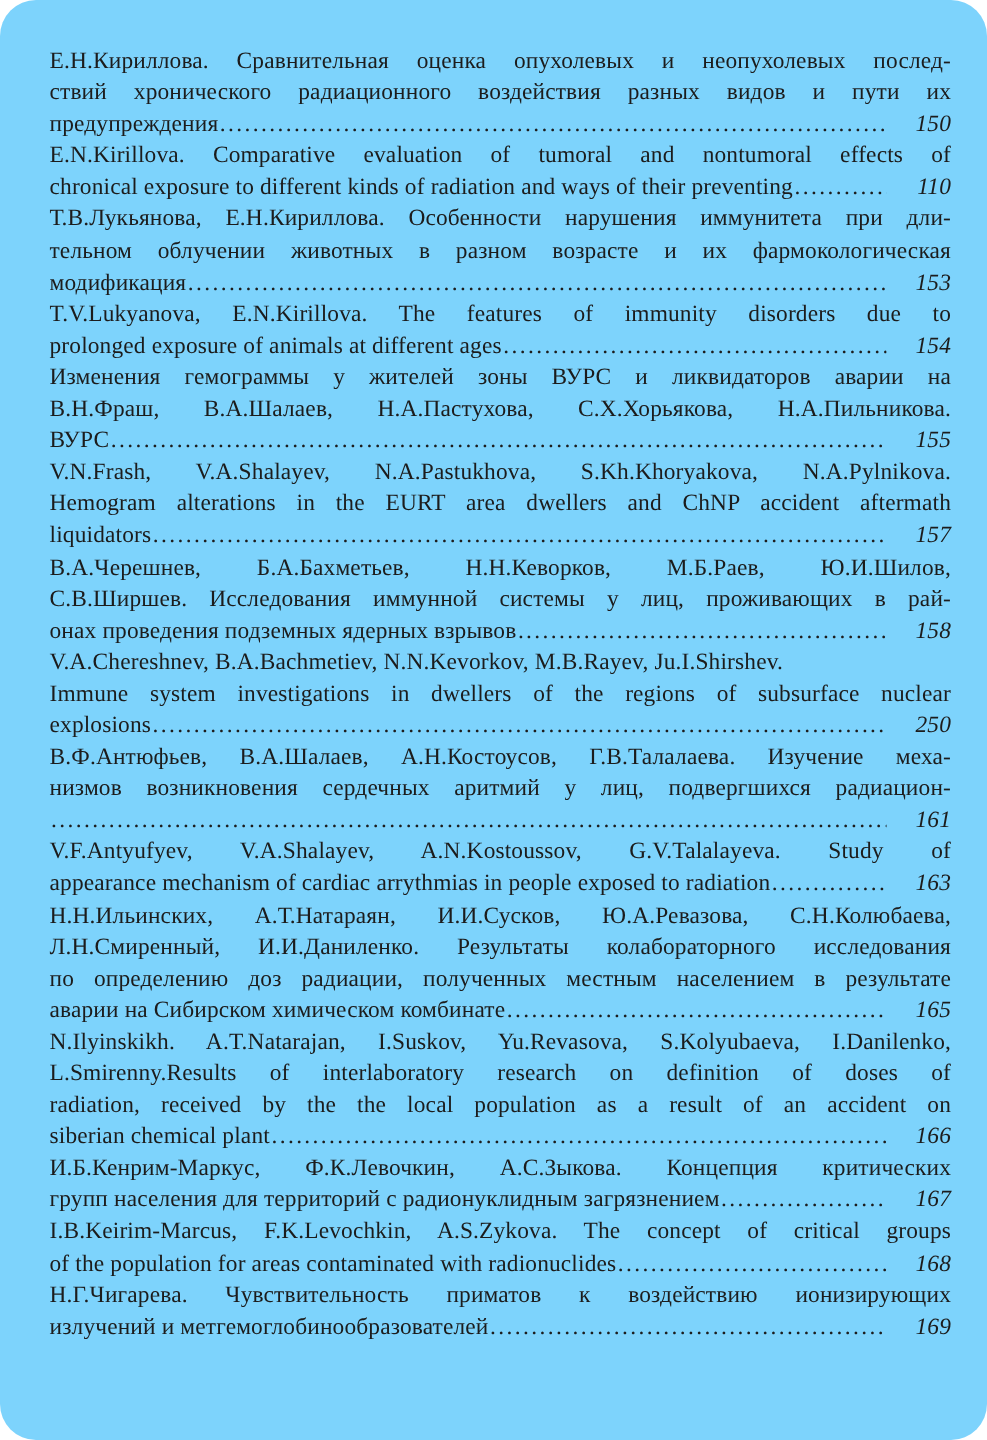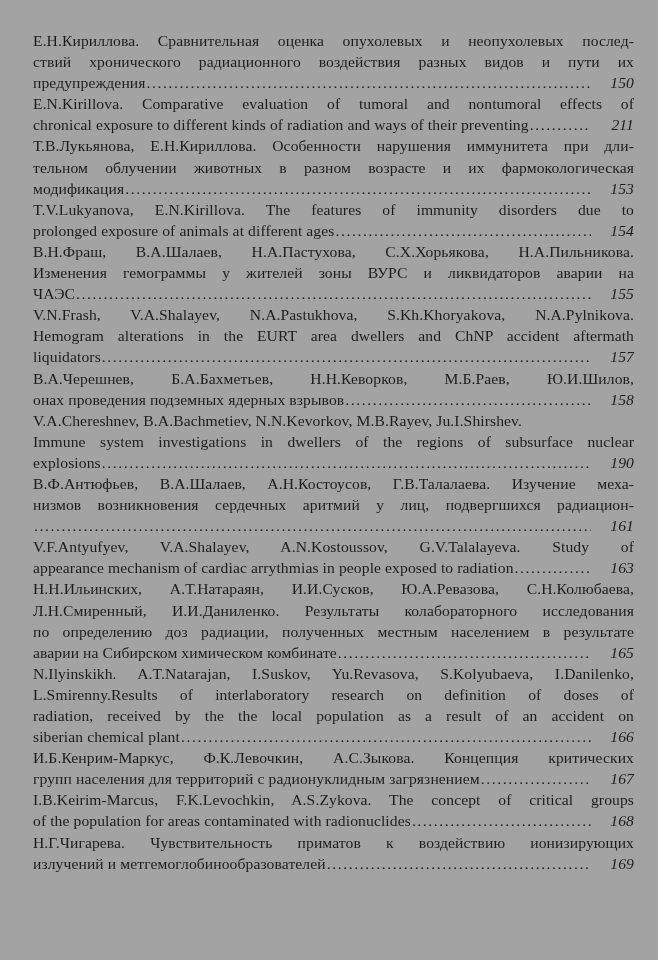--- a/index.html
+++ b/index.html
@@ -63,40 +63,40 @@
     min-width: 34px;
     margin-left: 9px;
     text-align: right;
     white-space: nowrap;
     font-style: italic;
   }
 </style>
 </head>
 <body>
 
-<div class="page" style="background: #a3a3a3;">
+<div class="page" style="background: #7dd3fc; border-radius: 24px;">
   <div class="toc-list" style="color: rgb(28, 28, 28);">
   <div class="toc-entry">
 
     <div class="line">Е.Н.Кириллова. Сравнительная оценка опухолевых и неопухолевых послед-</div>
         <div class="line">ствий хронического радиационного воздействия разных видов и пути их</div>
         <div class="tail-row">
       <span class="tail-text">предупреждения</span>
       <span class="dots">................................................................................................................................................................</span>
       <span class="pg">150</span>
     </div>
   </div>
 
   <div class="toc-entry">
 
     <div class="line">E.N.Kirillova. Comparative evaluation of tumoral and nontumoral effects of</div>
         <div class="tail-row">
       <span class="tail-text">chronical exposure to different kinds of radiation and ways of their preventing</span>
       <span class="dots">................................................................................................................................................................</span>
-      <span class="pg">211</span>
+      <span class="pg">110</span>
     </div>
   </div>
 
   <div class="toc-entry">
 
     <div class="line">Т.В.Лукьянова, Е.Н.Кириллова. Особенности нарушения иммунитета при дли-</div>
         <div class="line">тельном облучении животных в разном возрасте и их фармокологическая</div>
         <div class="tail-row">
       <span class="tail-text">модификация</span>
       <span class="dots">................................................................................................................................................................</span>
@@ -109,58 +109,59 @@
     <div class="line">T.V.Lukyanova, E.N.Kirillova. The features of immunity disorders due to</div>
         <div class="tail-row">
       <span class="tail-text">prolonged exposure of animals at different ages</span>
       <span class="dots">................................................................................................................................................................</span>
       <span class="pg">154</span>
     </div>
   </div>
 
   <div class="toc-entry">
 
-    <div class="line">В.Н.Фраш, В.А.Шалаев, Н.А.Пастухова, С.Х.Хорьякова, Н.А.Пильникова.</div>
-        <div class="line">Изменения гемограммы у жителей зоны ВУРС и ликвидаторов аварии на</div>
-        <div class="tail-row">
-      <span class="tail-text">ЧАЭС</span>
+    <div class="line">Изменения гемограммы у жителей зоны ВУРС и ликвидаторов аварии на</div>
+        <div class="line">В.Н.Фраш, В.А.Шалаев, Н.А.Пастухова, С.Х.Хорьякова, Н.А.Пильникова.</div>
+        <div class="tail-row">
+      <span class="tail-text">ВУРС</span>
       <span class="dots">................................................................................................................................................................</span>
       <span class="pg">155</span>
     </div>
   </div>
 
   <div class="toc-entry">
 
     <div class="line">V.N.Frash, V.A.Shalayev, N.A.Pastukhova, S.Kh.Khoryakova, N.A.Pylnikova.</div>
         <div class="line">Hemogram alterations in the EURT area dwellers and ChNP accident aftermath</div>
         <div class="tail-row">
       <span class="tail-text">liquidators</span>
       <span class="dots">................................................................................................................................................................</span>
       <span class="pg">157</span>
     </div>
   </div>
 
   <div class="toc-entry">
 
     <div class="line">В.А.Черешнев, Б.А.Бахметьев, Н.Н.Кеворков, М.Б.Раев, Ю.И.Шилов,</div>
+        <div class="line">С.В.Ширшев. Исследования иммунной системы у лиц, проживающих в рай-</div>
         <div class="tail-row">
       <span class="tail-text">онах проведения подземных ядерных взрывов</span>
       <span class="dots">................................................................................................................................................................</span>
       <span class="pg">158</span>
     </div>
   </div>
 
   <div class="toc-entry">
 
     <div class="line nofill">V.A.Chereshnev, B.A.Bachmetiev, N.N.Kevorkov, M.B.Rayev, Ju.I.Shirshev.</div>
         <div class="line">Immune system investigations in dwellers of the regions of subsurface nuclear</div>
         <div class="tail-row">
       <span class="tail-text">explosions</span>
       <span class="dots">................................................................................................................................................................</span>
-      <span class="pg">190</span>
+      <span class="pg">250</span>
     </div>
   </div>
 
   <div class="toc-entry">
 
     <div class="line">В.Ф.Антюфьев, В.А.Шалаев, А.Н.Костоусов, Г.В.Талалаева. Изучение меха-</div>
         <div class="line">низмов возникновения сердечных аритмий у лиц, подвергшихся радиацион-</div>
         <div class="tail-row">
       <span class="dots">................................................................................................................................................................</span>
       <span class="pg">161</span>

